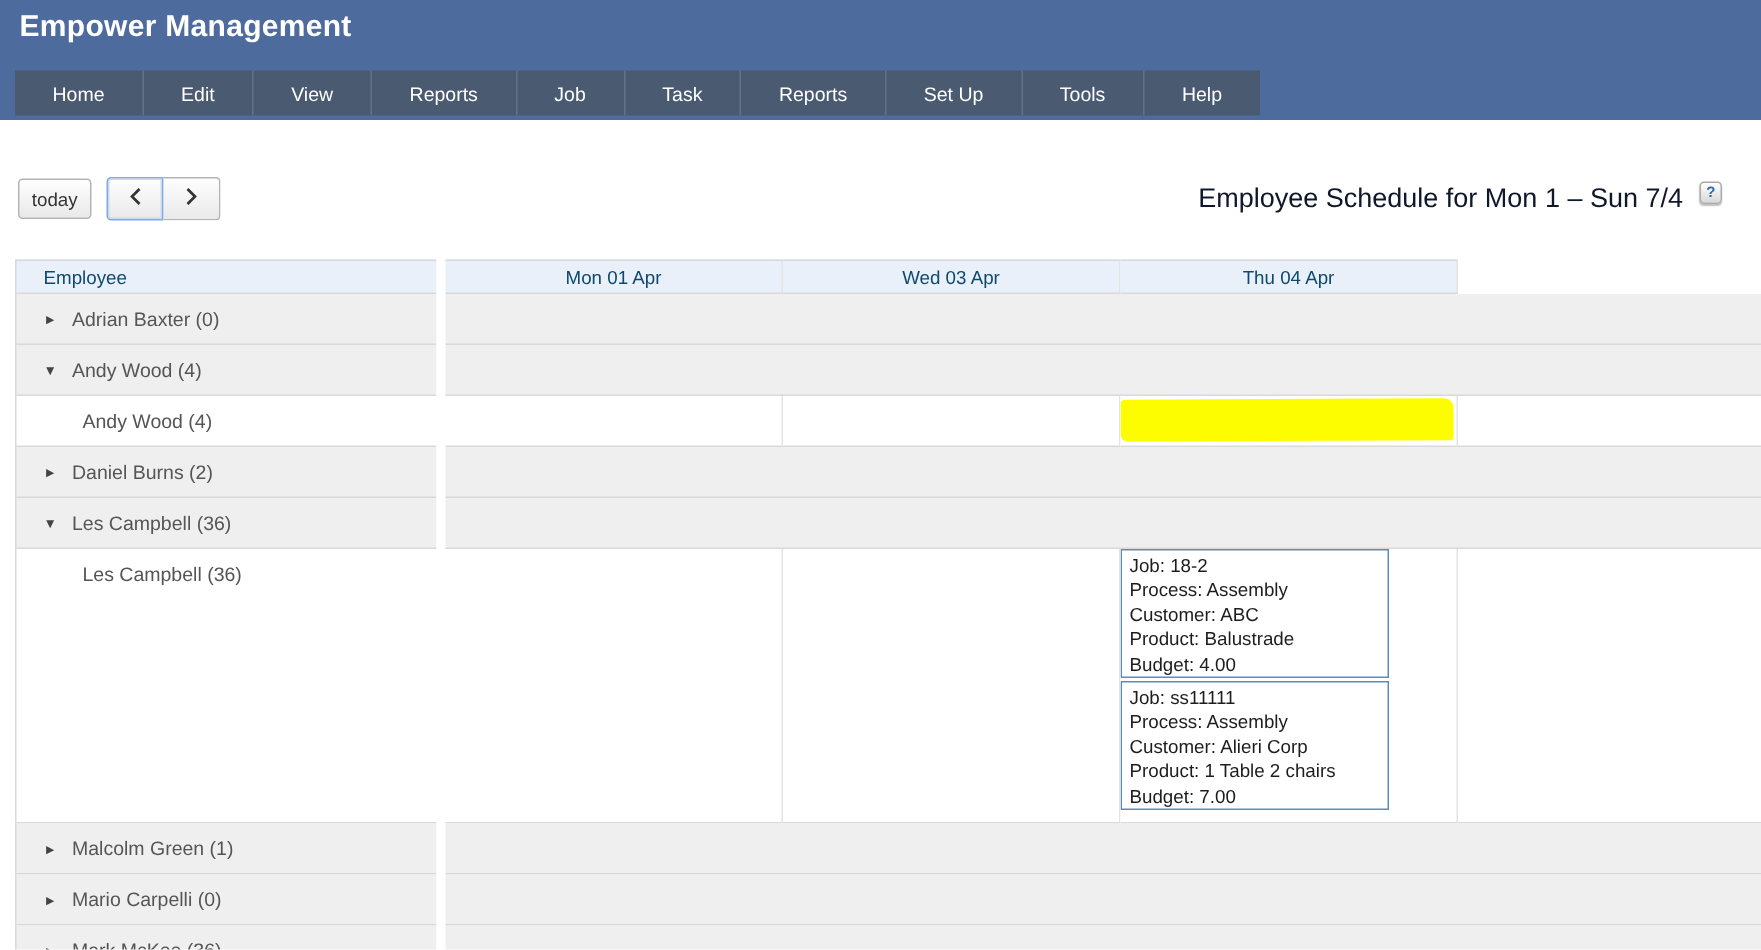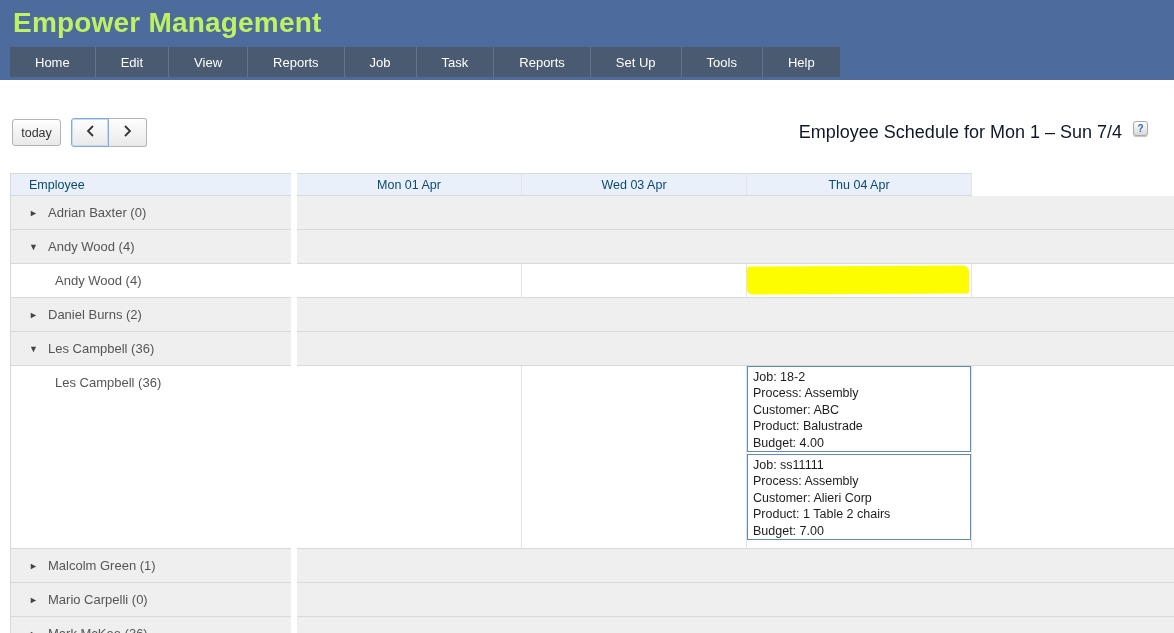--- a/index.html
+++ b/index.html
@@ -11,21 +11,21 @@
   }
   .page { position: absolute; inset: 0; width: 1174px; height: 633px; overflow: hidden; }
 
   
   .app-header {
     position: absolute; top: 0; left: 0; width: 1174px; height: 80px;
     background: #4e6b9e;
   }
   .app-title {
     position: absolute; top: 7px; left: 13px;
-    color: #bef264; font-size: 28px; font-weight: 600; letter-spacing: 0.2px;
+    color: #ffffff; font-size: 20px; font-weight: 600; letter-spacing: 0.2px;
   }
   .menubar {
     position: absolute; top: 47px; left: 10px; height: 30px;
     display: flex; align-items: stretch;
   }
   .menu-item {
     background: #4a5a71;
     color: #ffffff; font-size: 13px;
     display: flex; align-items: center; justify-content: center;
     padding: 0 25px;
@@ -120,21 +120,21 @@
     background: #fdfd00;
     border-radius: 3px 6px 2px 5px;
     transform: rotate(-0.25deg);
   }
 
   
   .events { display: flex; flex-direction: column; }
   .job-card {
     background: #ffffff;
     border: 1px solid #5b8cba;
-    width: 224px; height: 86px;
+    width: 179px; height: 86px;
     margin-bottom: 2px;
     padding: 2px 5px;
     font-size: 12.5px; line-height: 16.4px; color: #1d1d1d;
     overflow: hidden;
   }
   .job-line { white-space: nowrap; }
 </style>
 </head>
 <body>
 

